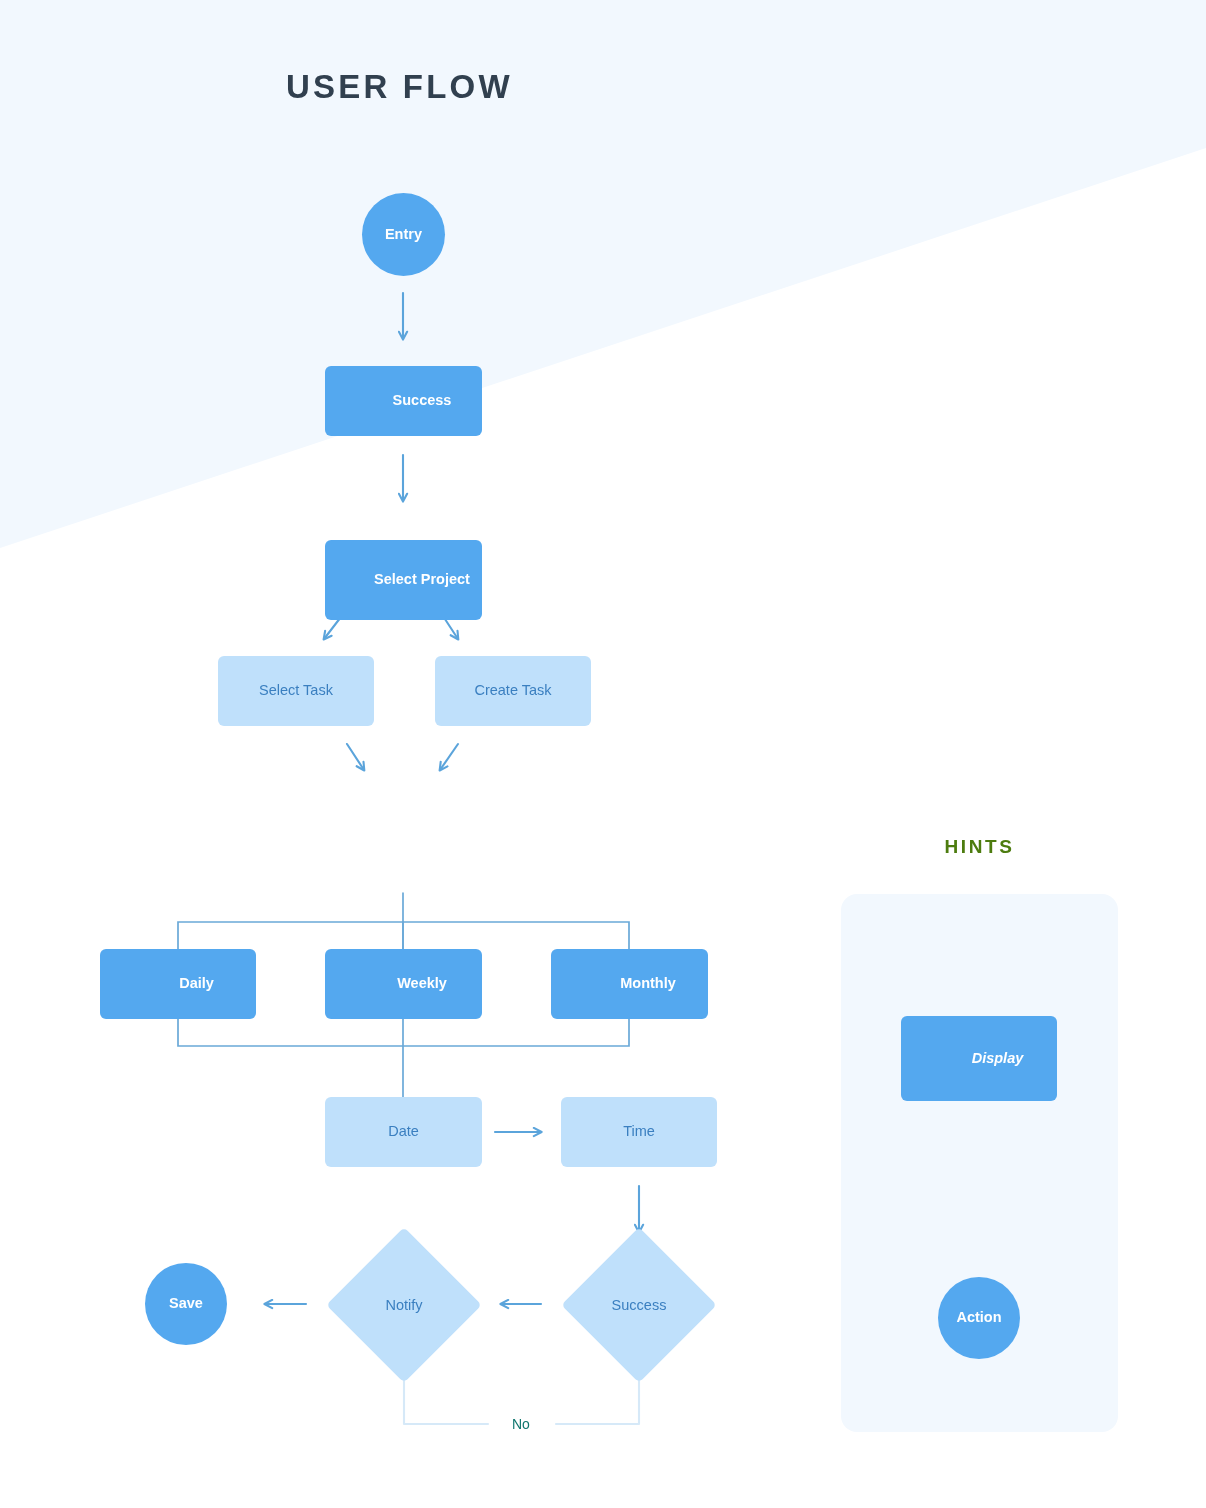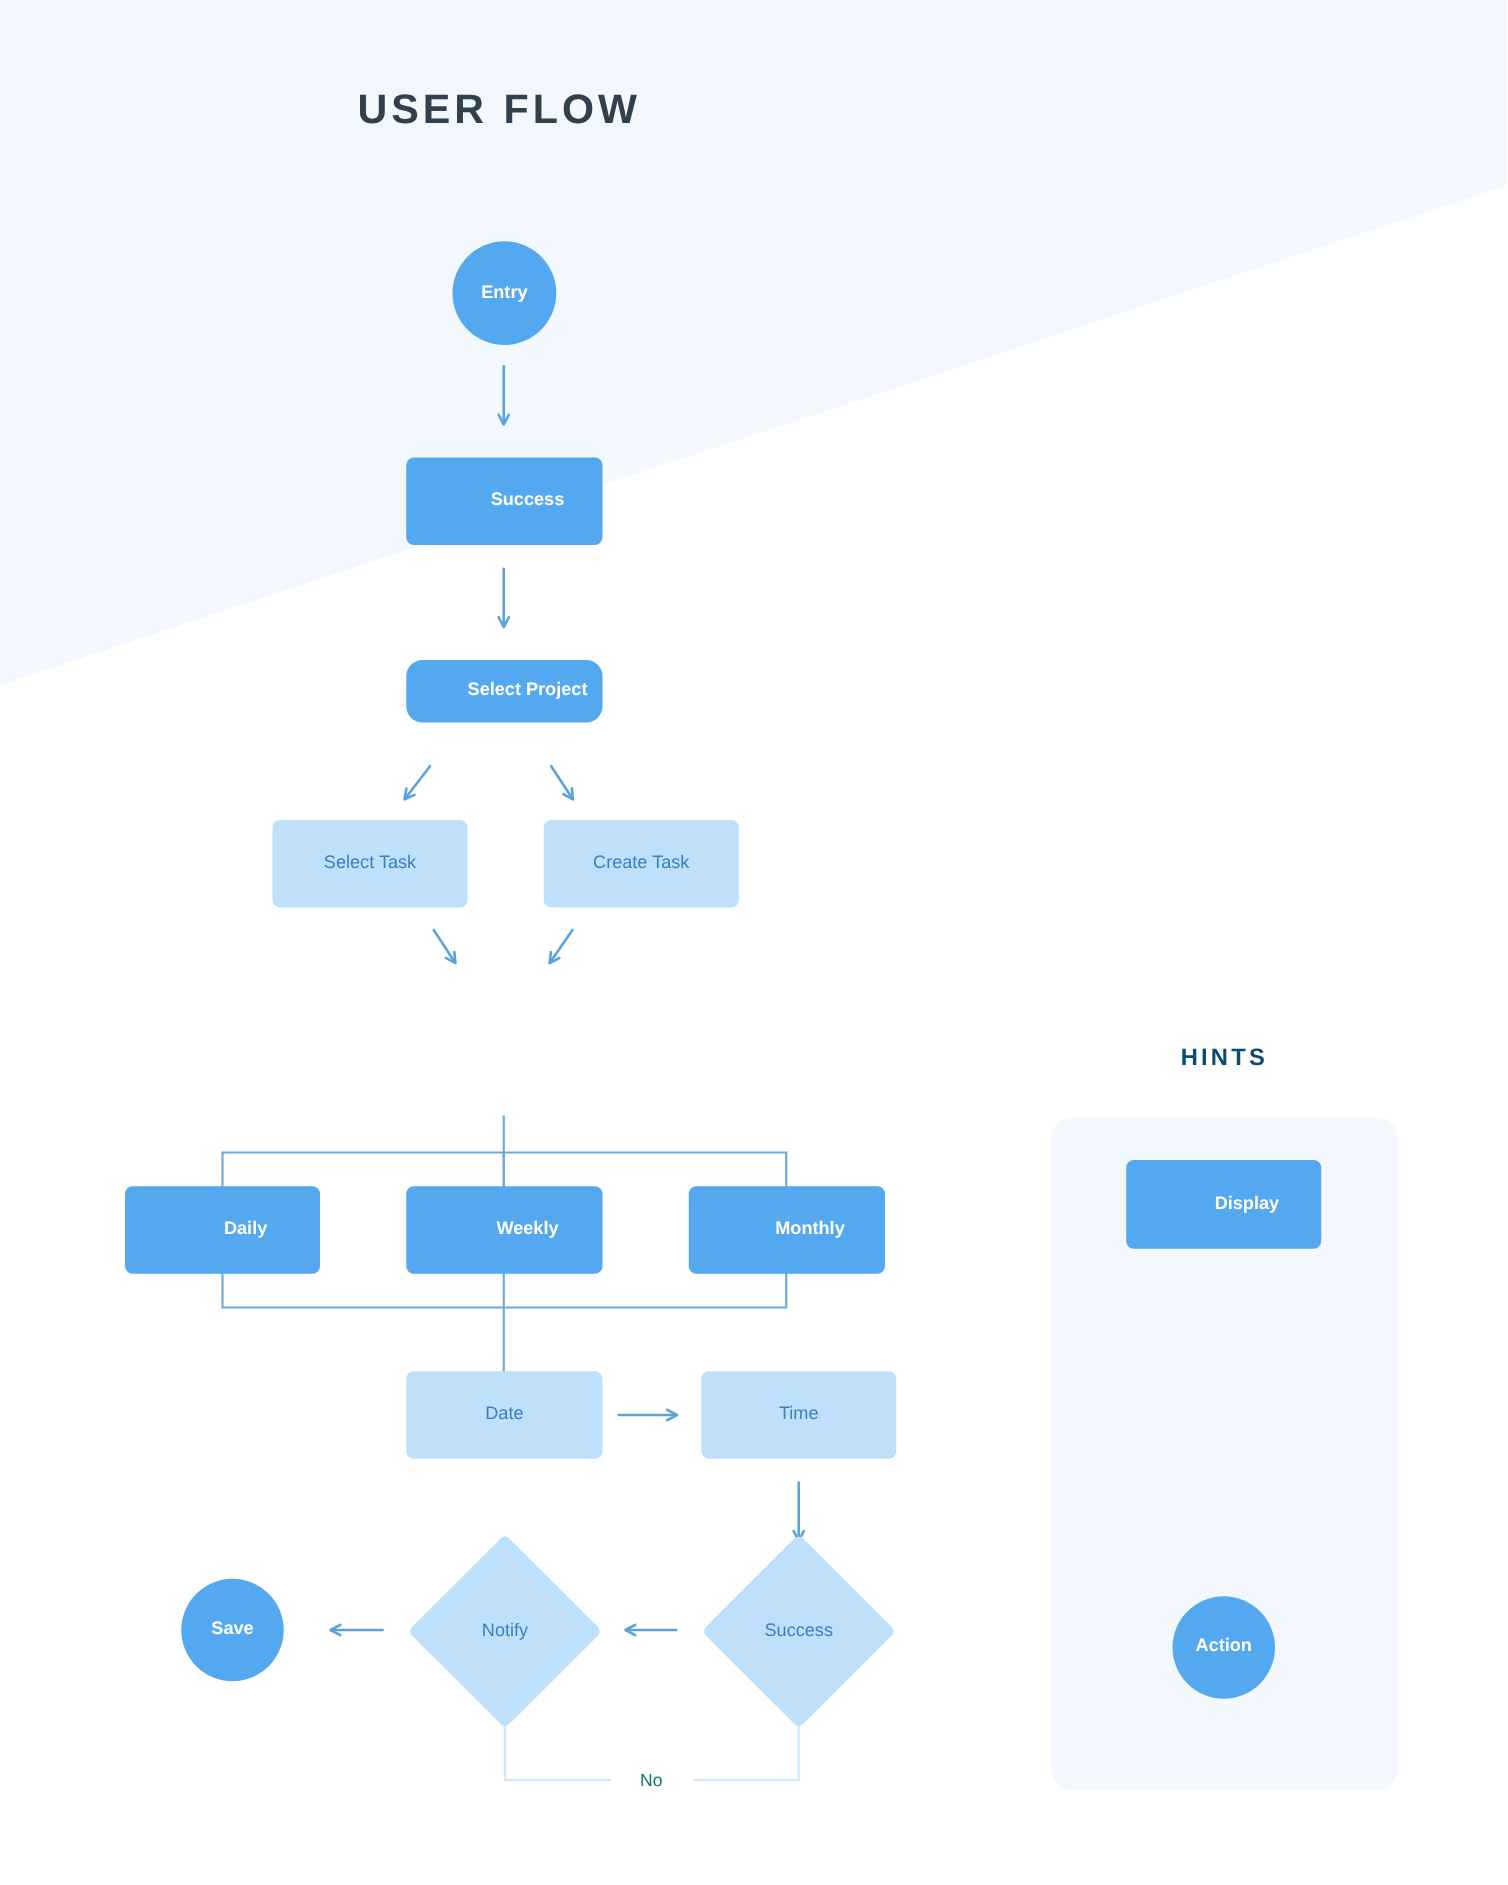--- a/index.html
+++ b/index.html
@@ -101,21 +101,21 @@
     font-weight: 700;
     letter-spacing: 3.2px;
   }
   
   #hints-title {
     position: absolute;
     left: 841px;
     top: 836px;
     width: 277px;
     text-align: center;
-    color: #0c4a6e;
+    color: #4d7c0f;
     font-size: 19px;
     font-weight: 700;
     letter-spacing: 2.6px;
   }
   #hints-panel {
     position: absolute;
     left: 841px;
     top: 894px;
     width: 277px;
     height: 538px;
@@ -192,21 +192,21 @@
   </svg>
 
   <div class="node circle" style="left:362px; top:193px; width:83px; height:83px;">
     <span class="node-label">Entry</span>
   </div>
 
   <div class="node rect solid" style="left:325px; top:366px; width:157px; height:70px;">
     <span class="node-label">Success</span>
   </div>
 
-  <div class="node rect solid" style="left:325px; top:528px; width:157px; height:50px;border-radius:13px;">
+  <div class="node rect solid" style="left:325px; top:540px; width:157px; height:80px;">
     <span class="node-label">Select Project</span>
   </div>
 
   <div class="node rect light" style="left:218px; top:656px; width:156px; height:70px;">
     <span class="node-label">Select Task</span>
   </div>
 
   <div class="node rect light" style="left:435px; top:656px; width:156px; height:70px;">
     <span class="node-label">Create Task</span>
   </div>
@@ -244,21 +244,21 @@
 
   <div class="node circle" style="left:145px; top:1263px; width:82px; height:82px;">
     <span class="node-label">Save</span>
   </div>
 
   <div class="edge-label" style="left:512px; top:1416px;">No</div>
 
   <div id="hints-title">HINTS</div>
   <div id="hints-panel"></div>
 
-  <div class="node rect solid" style="left:901px; top:928px; width:156px; height:71px;">
+  <div class="node rect solid" style="left:901px; top:1016px; width:156px; height:85px;font-style:italic;">
     <span class="node-label">Display</span>
   </div>
 
 
   <div class="node circle" style="left:938px; top:1277px; width:82px; height:82px;">
     <span class="node-label">Action</span>
   </div>
 
 </div>
 

